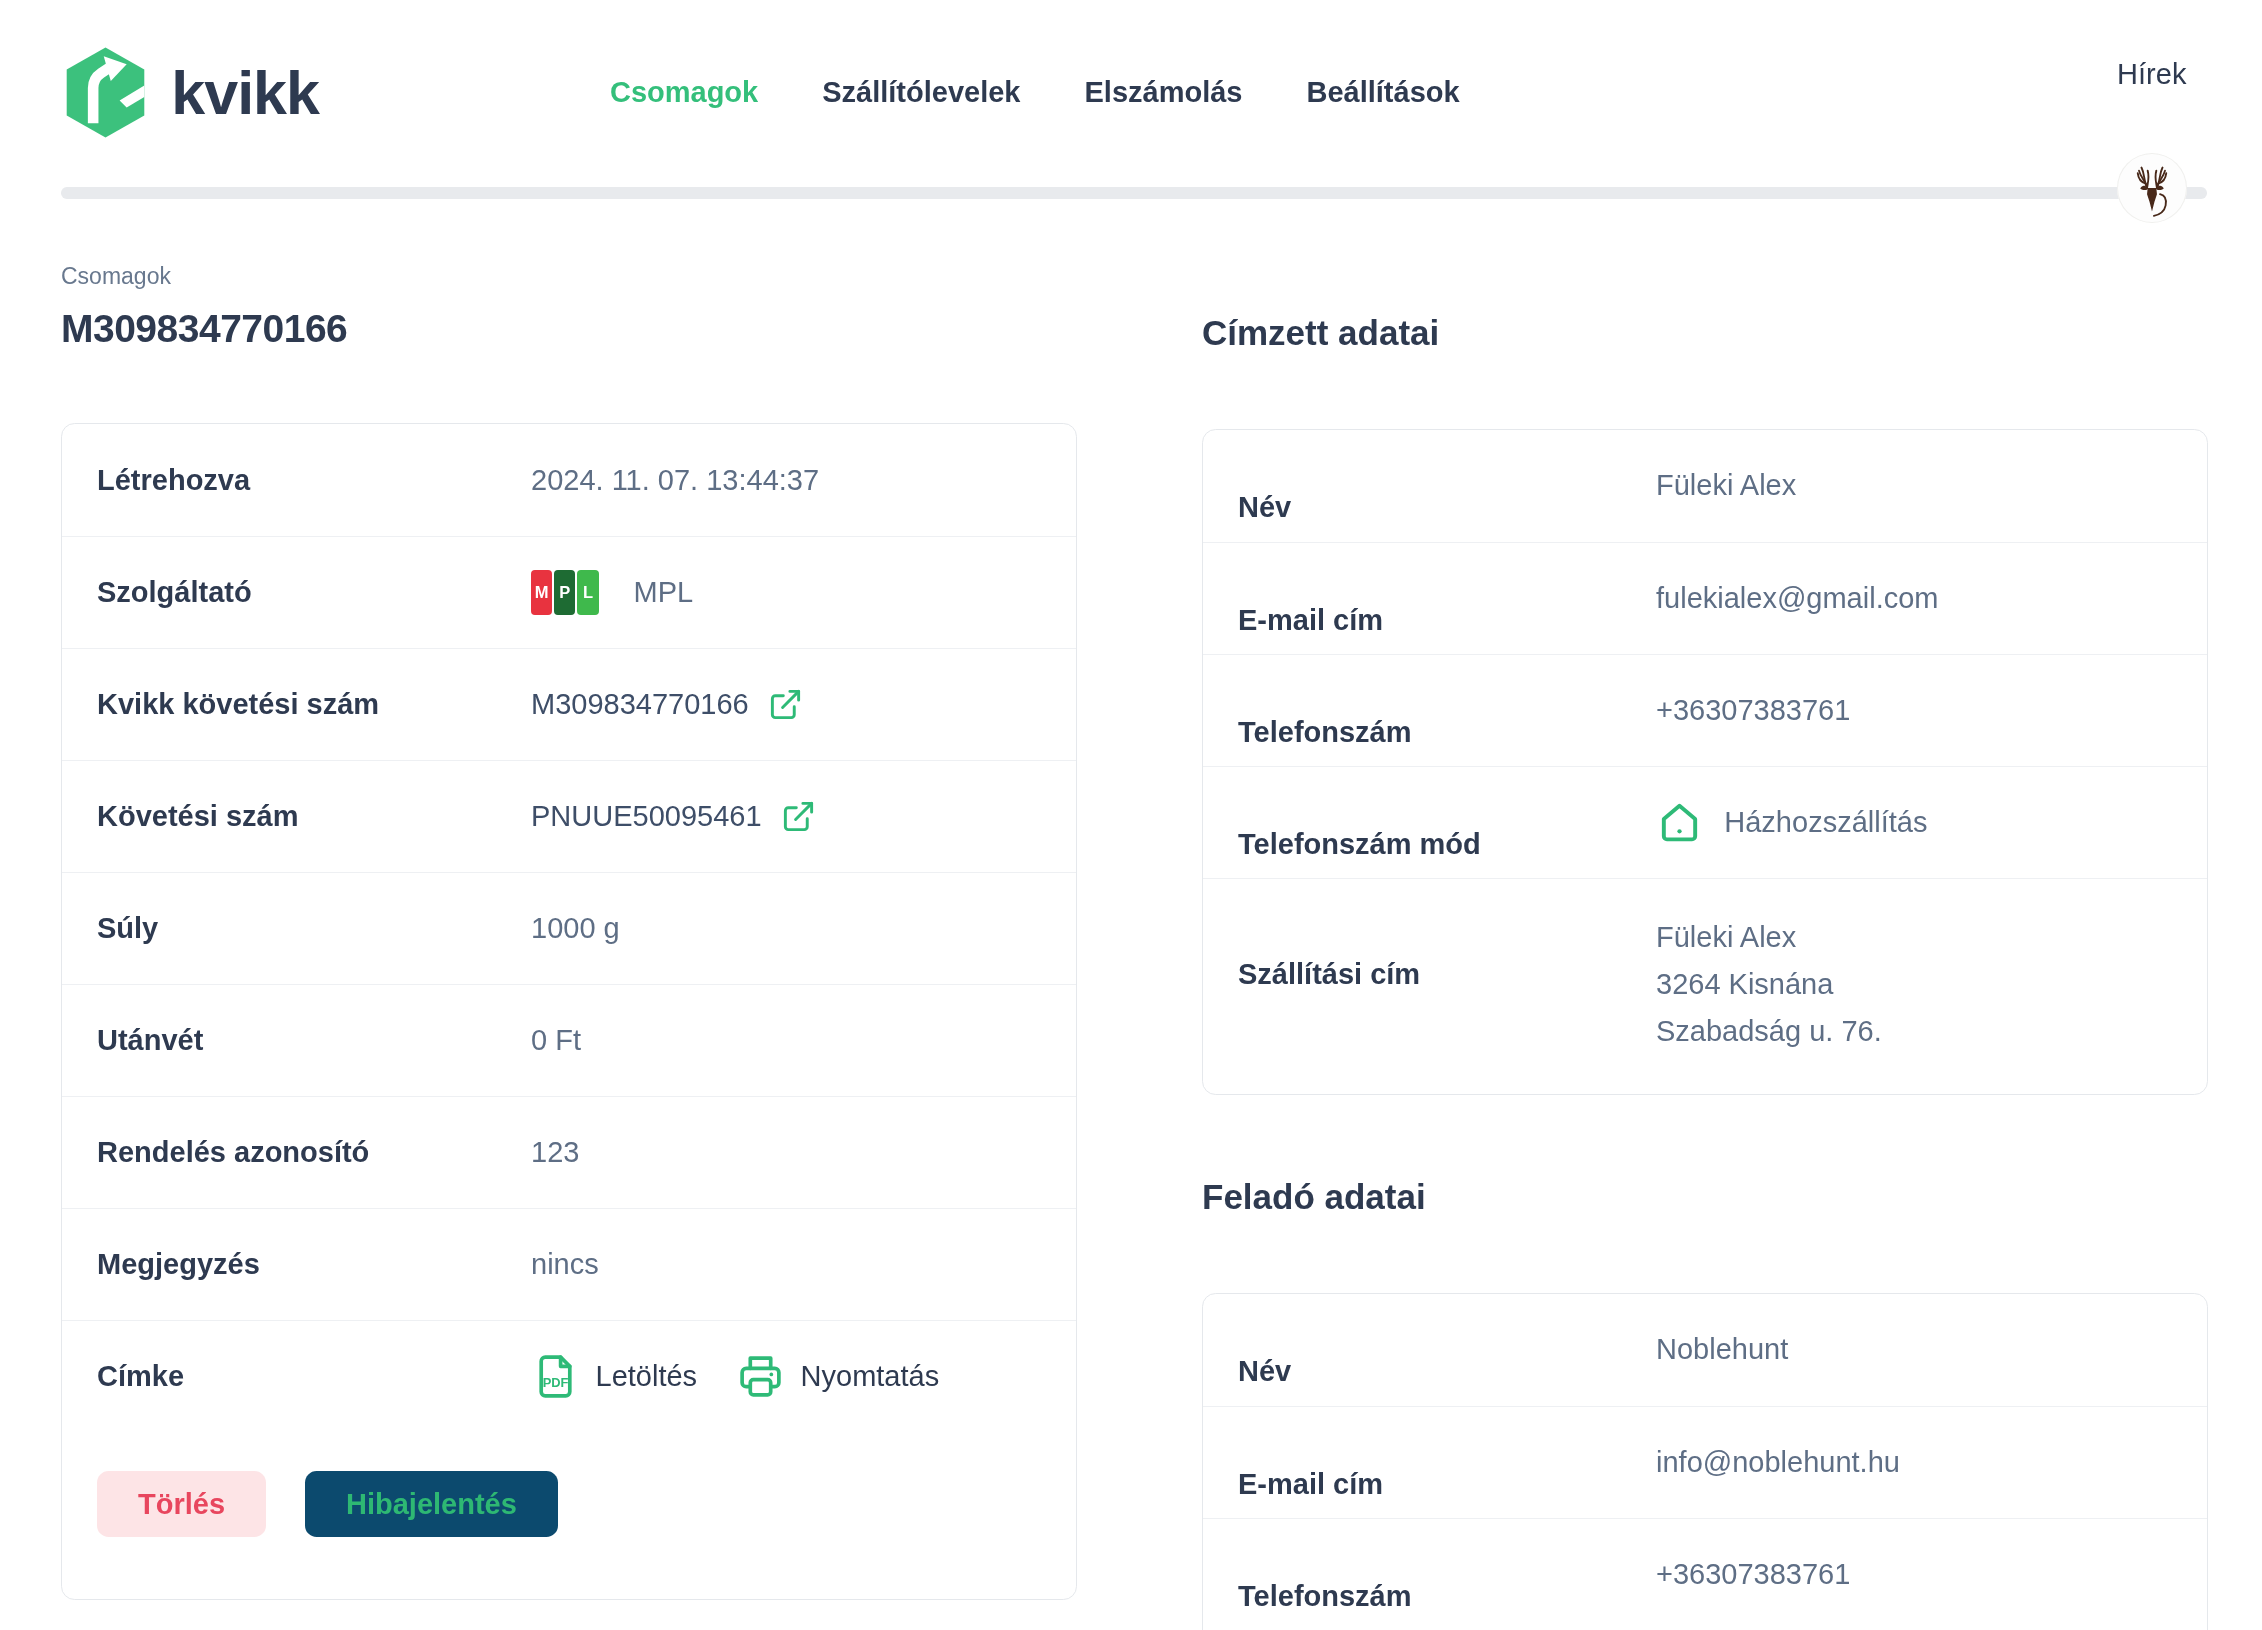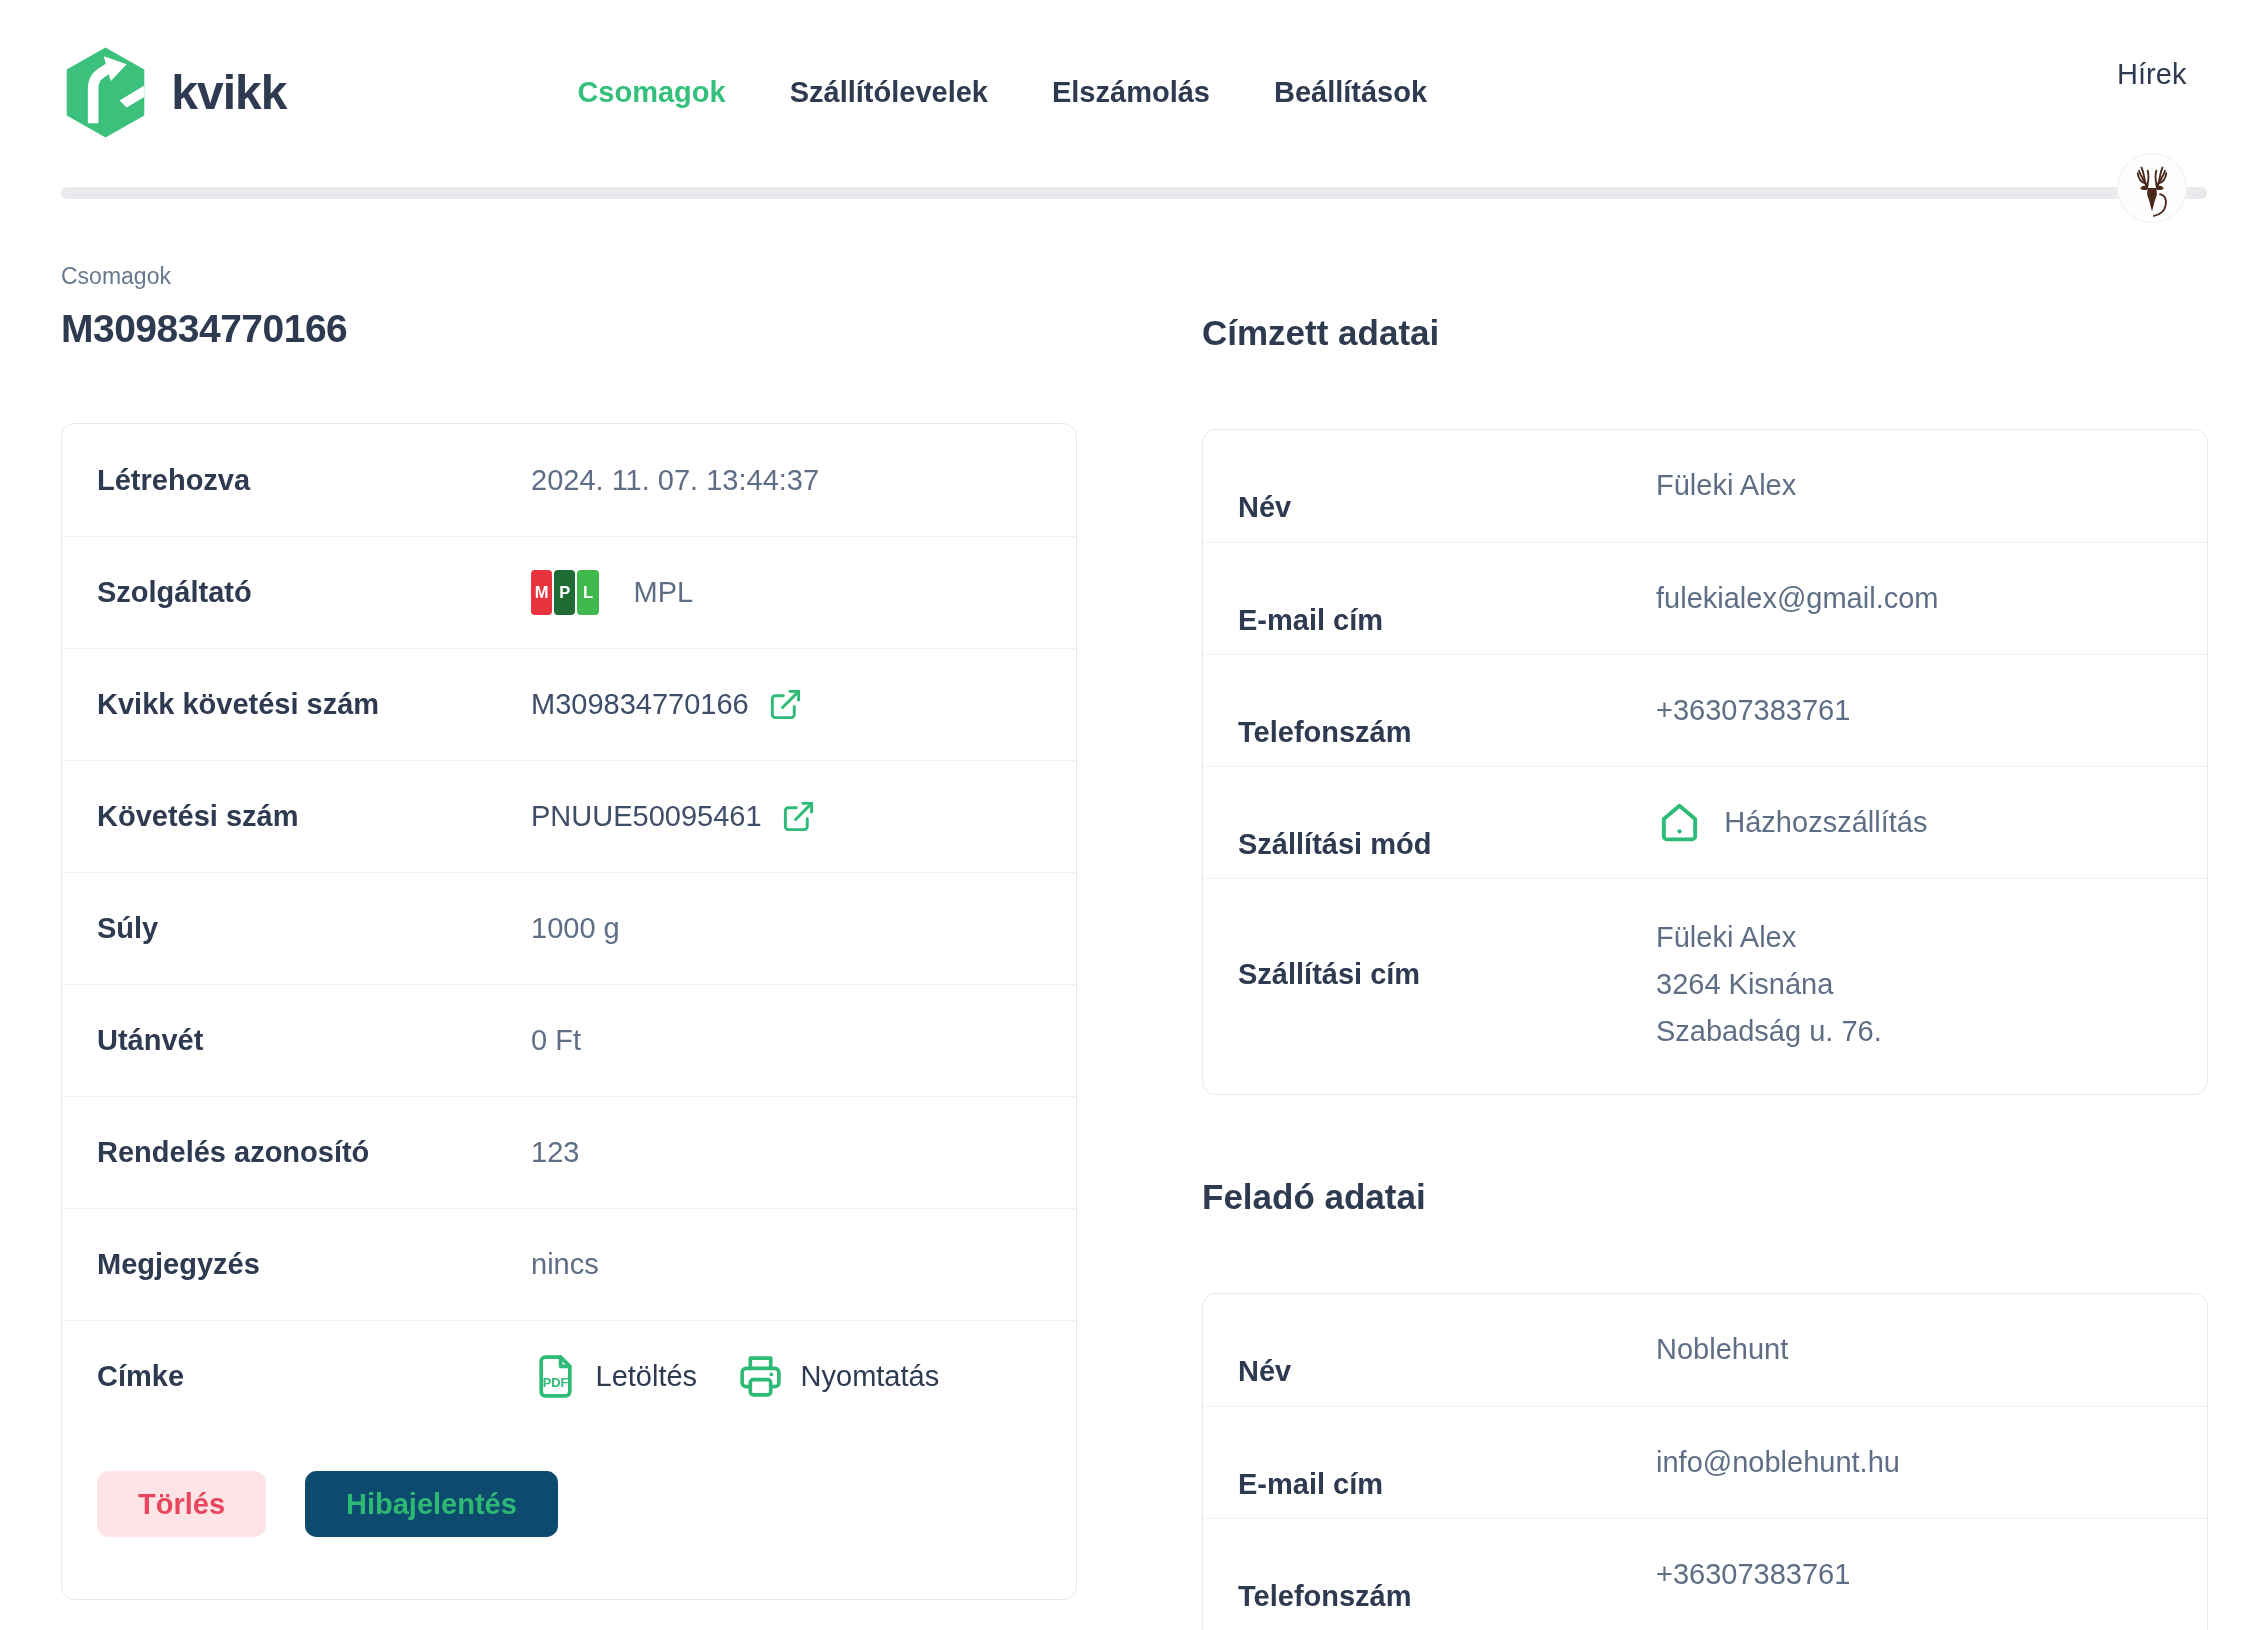--- a/index.html
+++ b/index.html
@@ -3,21 +3,21 @@
 <meta charset="utf-8">
 <style>
   * { margin:0; padding:0; box-sizing:border-box; }
   html,body { width:2263px; height:1630px; overflow:hidden; background:#ffffff;
     font-family:"Liberation Sans", sans-serif; color:#2e3a50; }
 
   
   .header { display:flex; align-items:center; padding:41px 54px 0 61px; height:144px; }
   .brand { display:flex; align-items:center; gap:21.3px; cursor:pointer; }
   .brand svg { width:89px; height:97px; display:block; }
-  .brand-name { font-size:48px; font-weight:800; color:#2e3a50; letter-spacing:-1px; }
+  .brand-name { font-size:61px; font-weight:800; color:#2e3a50; letter-spacing:-1px; }
   .main-nav { display:flex; gap:64px; margin-left:291px; }
   .nav-link { font-size:29px; font-weight:600; color:#2e3a50; text-decoration:none; cursor:pointer; }
   .nav-link.active { color:#34bf7b; }
   .nav-right { margin-left:auto; display:flex; align-items:center; gap:62px;flex-direction:column; }
   .avatar { width:70px; height:70px; border-radius:50%; background:#fdfdfd;
     box-shadow:0 0 0 1px #f0f0ee inset; display:flex; align-items:center; justify-content:center;
     overflow:hidden; cursor:pointer; }
   .avatar svg { width:62px; height:62px; }
 
   
@@ -236,21 +236,21 @@
       </div>
       <div class="row">
         <div class="row-label">E-mail cím</div>
         <div class="row-value">fulekialex@gmail.com</div>
       </div>
       <div class="row">
         <div class="row-label">Telefonszám</div>
         <div class="row-value">+36307383761</div>
       </div>
       <div class="row">
-        <div class="row-label">Szállítási mód</div>
+        <div class="row-label">Telefonszám mód</div>
         <div class="delivery">
           <svg viewBox="0 0 24 24" fill="none" stroke="currentColor" stroke-width="2" stroke-linecap="round" stroke-linejoin="round">
             <path d="M4 10.2 12 3.5l8 6.7V19a1.6 1.6 0 0 1-1.6 1.6H5.6A1.6 1.6 0 0 1 4 19Z"></path>
             <circle cx="12" cy="16.5" r="1.1" fill="currentColor" stroke="none"></circle>
           </svg>
           <div class="row-value">Házhozszállítás</div>
         </div>
       </div>
       <div class="row tall">
         <div class="row-label">Szállítási cím</div>

